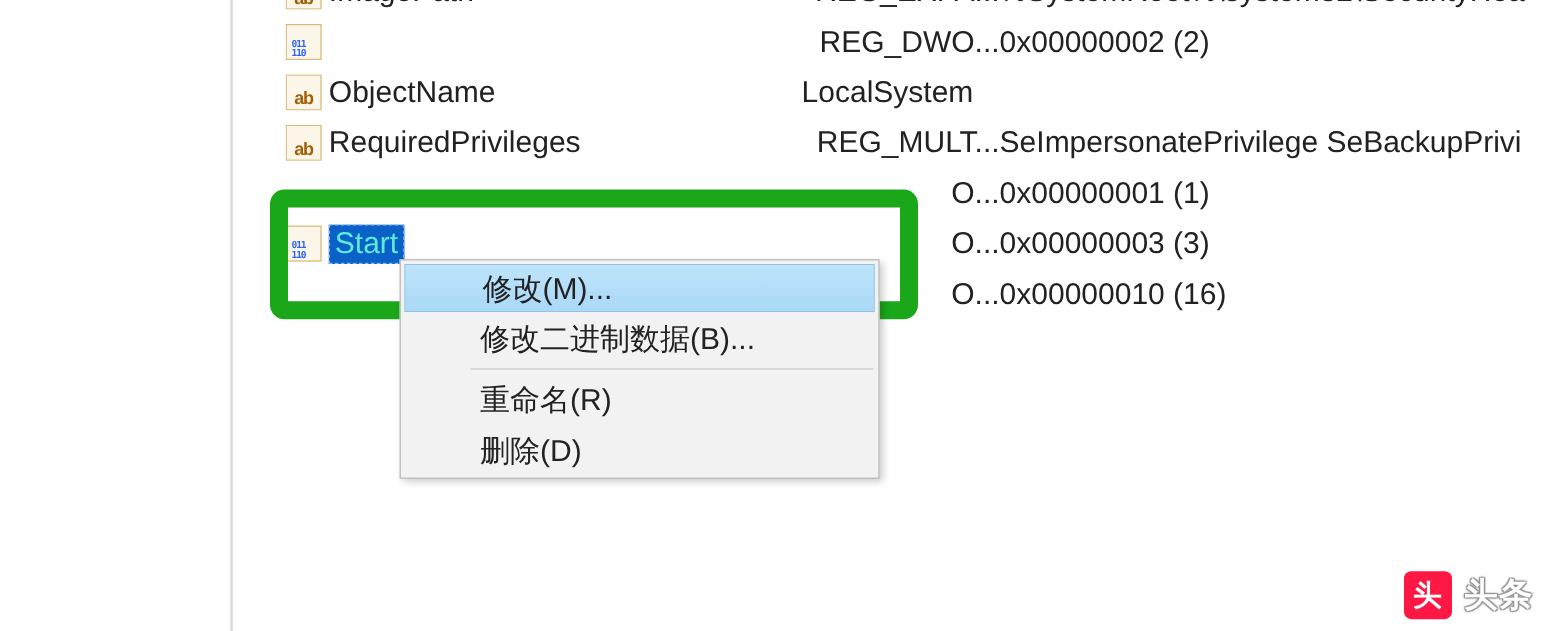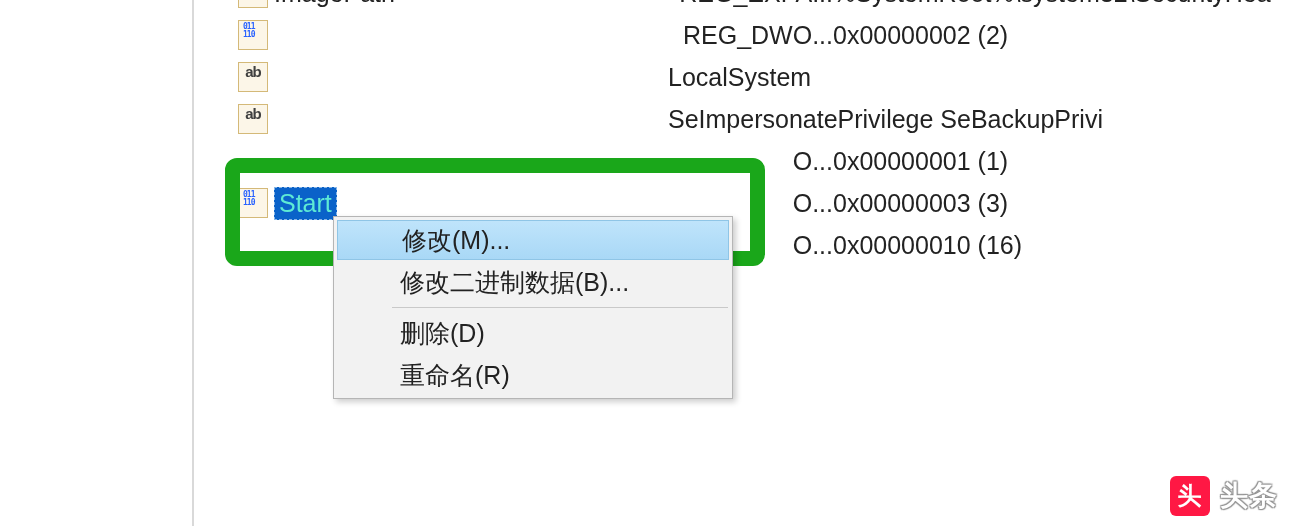--- a/index.html
+++ b/index.html
@@ -54,28 +54,28 @@
     flex: 1;
     white-space: nowrap;
     overflow: hidden;
   }
   .icon {
     width: 30px;
     height: 30px;
     border: 1px solid #d4b978;
     background: #fcf6e8;
     display: inline-flex;
-    align-items: flex-start;
+    align-items: flex-end;
     justify-content: center;
     font-size: 15px;
     font-weight: 700;
     letter-spacing: -1px;
     flex: 0 0 30px;
   }
-  .icon.ab { color: #404040; }
+  .icon.ab { color: #a16207; }
   .icon.bin { color: #2962ff; }
   .selected {
     background: #0a62c9;
     color: #5eead4;
     padding: 1px 4px;
     border: 1px dashed #88b6e6;
   }
 
   
   .green-box {
@@ -180,28 +180,31 @@
           </svg>
       </span>
     </div>
     <div class="cell-type">REG_DWO...</div>
     <div class="cell-data">0x00000002 (2)</div>
   </div>
 
   <div class="row">
     <div class="cell-name">
       <span class="icon ab">ab</span>
+      <span>ObjectName</span>
     </div>
     <div class="cell-data">LocalSystem</div>
   </div>
 
   <div class="row">
     <div class="cell-name">
       <span class="icon ab">ab</span>
-    </div>
+      <span>RequiredPrivileges</span>
+    </div>
+    <div class="cell-type">REG_MULT...</div>
     <div class="cell-data">SeImpersonatePrivilege SeBackupPrivi</div>
   </div>
 
   <div class="row">
     <div class="cell-name" style="visibility:hidden;">
       <span class="icon bin"></span>
       <span>ServiceSidType</span>
     </div>
     <div class="cell-type"><span style="margin-left:118px;">O...</span></div>
     <div class="cell-data">0x00000001 (1)</div>
@@ -233,20 +236,20 @@
   </div>
 
 </div>
 
 <div class="green-box"></div>
 
 <div class="context-menu">
   <div class="item hl">修改(M)...</div>
   <div class="item">修改二进制数据(B)...</div>
   <div class="sep"></div>
+  <div class="item">重命名(R)</div>
   <div class="item">删除(D)</div>
-  <div class="item">重命名(R)</div>
 </div>
 
 <div class="watermark">
   <div class="wm-icon">头</div>
   <span>头条</span>
 </div>
 
 </body></html>

